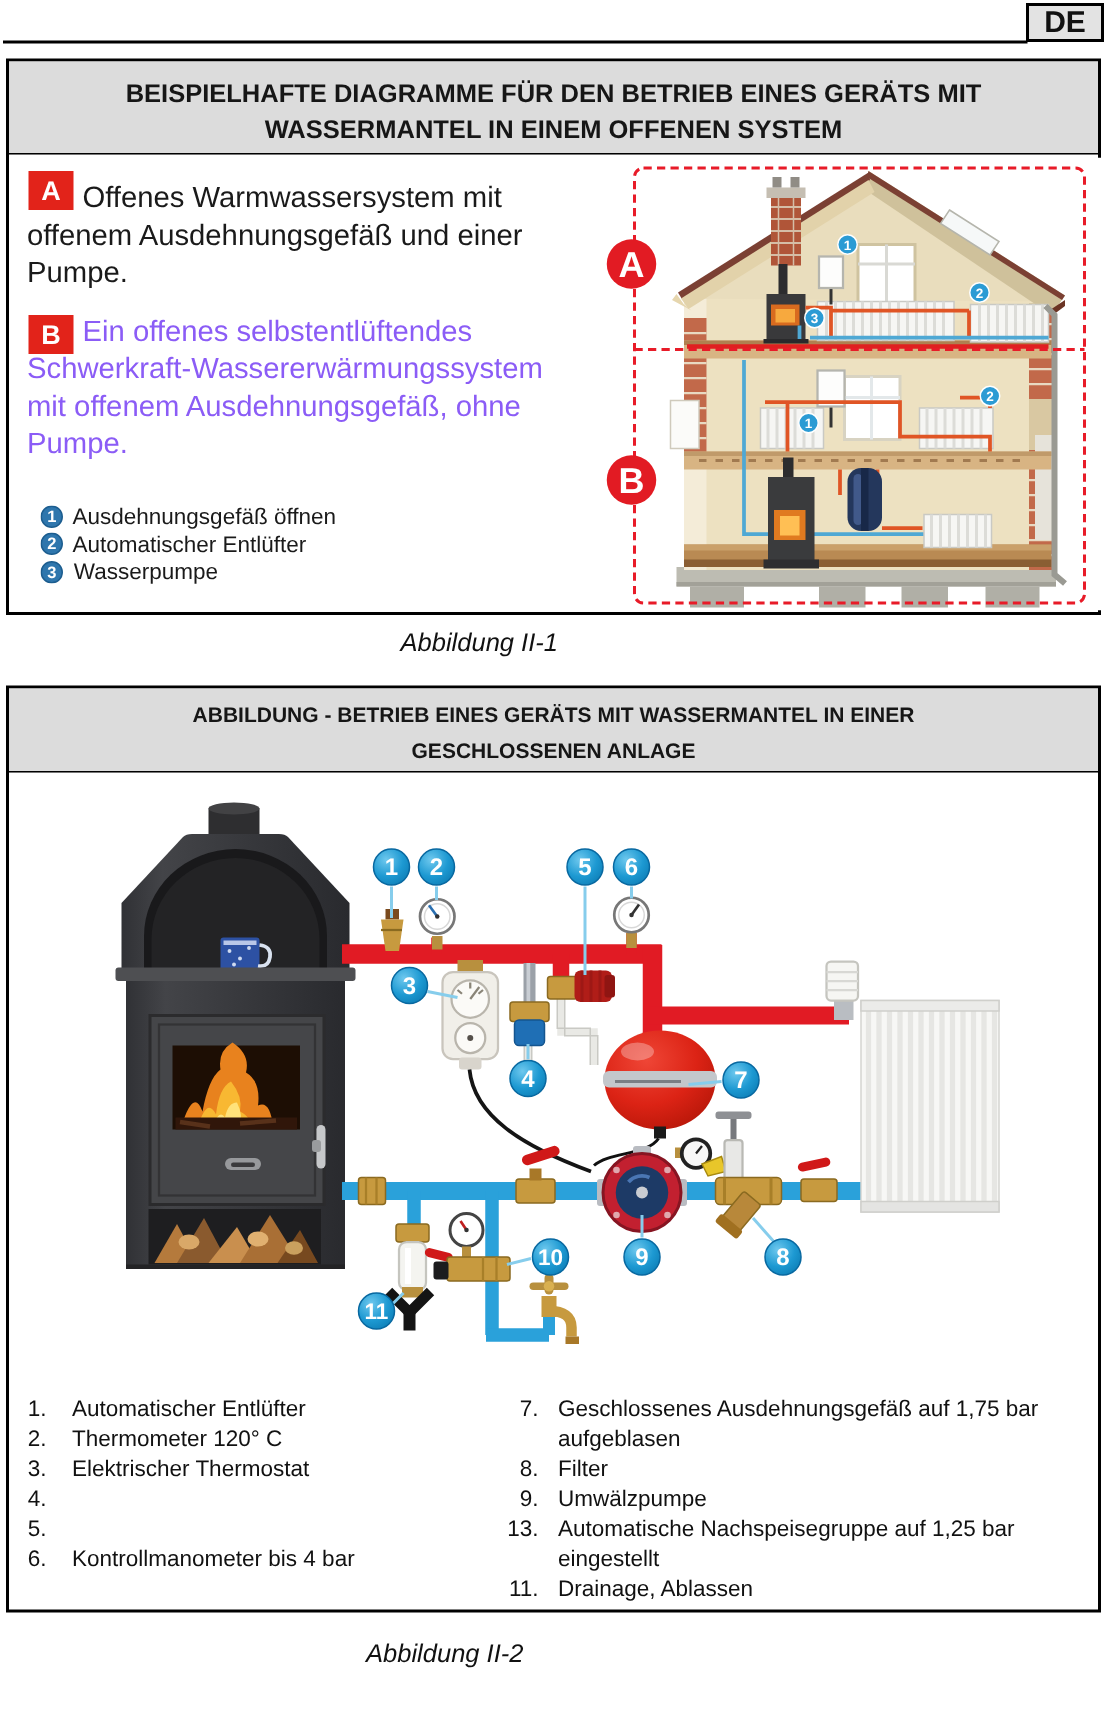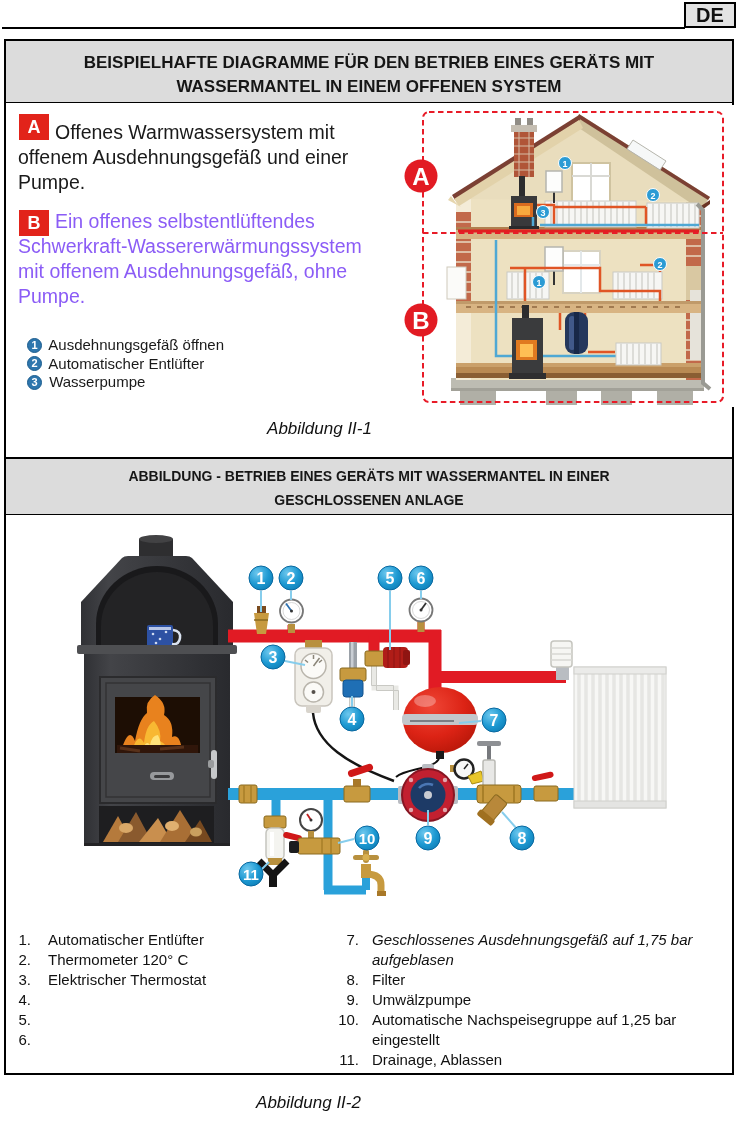--- a/index.html
+++ b/index.html
@@ -8,21 +8,21 @@
 .box{position:absolute;left:4px;width:730px;border:2px solid #000;background:#fff;box-sizing:border-box;}
 .boxhead{background:#dcdcdc;border-bottom:1px solid #000;text-align:center;font-weight:bold;color:#161616;}
 </style>
 </head>
 <body>
 
 <div class="abs" style="left:2px;top:27px;width:683px;height:2px;background:#000;"></div>
 
 <div class="abs" style="left:684px;top:2px;width:52px;height:26px;background:#e3e3e3;border:2px solid #000;box-sizing:border-box;text-align:center;font-size:20px;font-weight:bold;color:#111;line-height:23px;">DE</div>
 
-<div class="box" style="top:39px;height:420px;">
+<div class="box" style="top:39px;height:371px;">
 
   <div class="boxhead" style="height:62px;font-size:17px;line-height:24px;padding-top:10px;box-sizing:border-box;">BEISPIELHAFTE DIAGRAMME FÜR DEN BETRIEB EINES GERÄTS MIT<br>WASSERMANTEL IN EINEM OFFENEN SYSTEM</div>
 
   <div class="abs" style="left:13px;top:73px;width:30px;height:26px;background:#e2231a;color:#fff;font-weight:bold;font-size:18px;line-height:26px;text-align:center;">A</div>
   <div class="abs" style="left:12px;top:79px;width:400px;font-size:19.5px;line-height:25px;color:#1a1a1a;"><span style="display:inline-block;padding-left:37px;">Offenes Warmwassersystem mit</span><br>offenem Ausdehnungsgefäß und einer<br>Pumpe.</div>
 
   <div class="abs" style="left:13px;top:169px;width:30px;height:26px;background:#e2231a;color:#fff;font-weight:bold;font-size:18px;line-height:26px;text-align:center;">B</div>
   <div class="abs" style="left:12px;top:168px;width:400px;font-size:19.5px;line-height:25px;color:#8b5cf6;"><span style="display:inline-block;padding-left:37px;">Ein offenes selbstentlüftendes</span><br>Schwerkraft-Wassererwärmungssystem<br>mit offenem Ausdehnungsgefäß, ohne<br>Pumpe.</div>
 
   <div class="abs" style="left:21px;top:295px;font-size:15px;color:#1a1a1a;"><svg width="15" height="15" viewBox="0 0 15 15" style="vertical-align:-2.5px;margin-right:3px;">
@@ -588,42 +588,43 @@
         <span style="padding-left:17px;">Elektrischer Thermostat</span>
       </div>
     <div style="display:flex">
         <span style="width:18px;text-align:right;flex:none;">4.</span>
       </div>
     <div style="display:flex">
         <span style="width:18px;text-align:right;flex:none;">5.</span>
       </div>
     <div style="display:flex">
         <span style="width:18px;text-align:right;flex:none;">6.</span>
+        <span style="padding-left:17px;">Kontrollmanometer bis 4 bar</span>
       </div>
   </div>
 
   <div class="abs" style="left:321px;top:471px;width:380px;font-size:15px;line-height:20px;color:#111;">
     <div style="display:flex">
         <span style="width:32px;text-align:right;flex:none;">7.</span>
-        <span style="padding-left:13px;font-style:italic;">Geschlossenes Ausdehnungsgefäß auf 1,75 bar aufgeblasen</span>
+        <span style="padding-left:13px;">Geschlossenes Ausdehnungsgefäß auf 1,75 bar aufgeblasen</span>
       </div>
     <div style="display:flex">
         <span style="width:32px;text-align:right;flex:none;">8.</span>
         <span style="padding-left:13px;">Filter</span>
       </div>
     <div style="display:flex">
         <span style="width:32px;text-align:right;flex:none;">9.</span>
         <span style="padding-left:13px;">Umwälzpumpe</span>
       </div>
     <div style="display:flex">
-        <span style="width:32px;text-align:right;flex:none;">10.</span>
+        <span style="width:32px;text-align:right;flex:none;">13.</span>
         <span style="padding-left:13px;">Automatische Nachspeisegruppe auf 1,25 bar eingestellt</span>
       </div>
     <div style="display:flex">
         <span style="width:32px;text-align:right;flex:none;">11.</span>
         <span style="padding-left:13px;">Drainage, Ablassen</span>
       </div>
   </div>
 </div>
 
-<div class="abs" style="left:12px;top:1093px;width:593px;text-align:center;font-size:17px;font-style:italic;color:#111;">Abbildung II-2</div>
+<div class="abs" style="left:0;top:1093px;width:593px;text-align:center;font-size:17px;font-style:italic;color:#111;">Abbildung II-2</div>
 
 <div class="abs" style="right:3px;top:1179px;font-size:12px;font-style:italic;font-weight:bold;color:#111;">33</div>
 
 </body></html>

